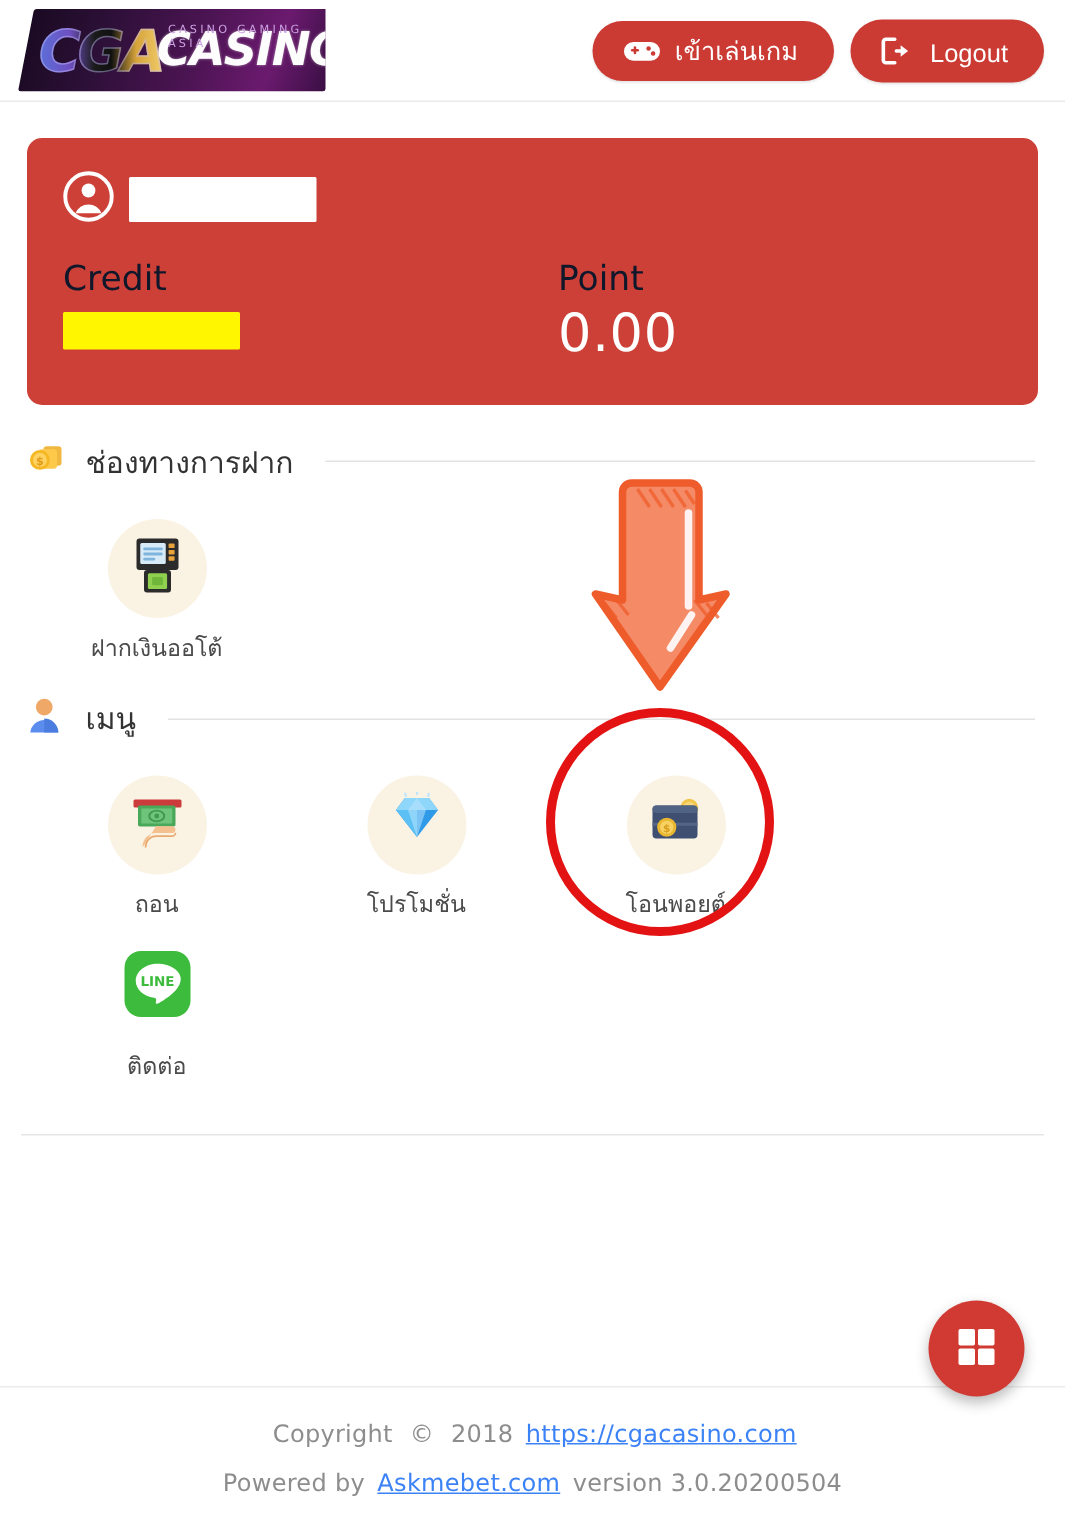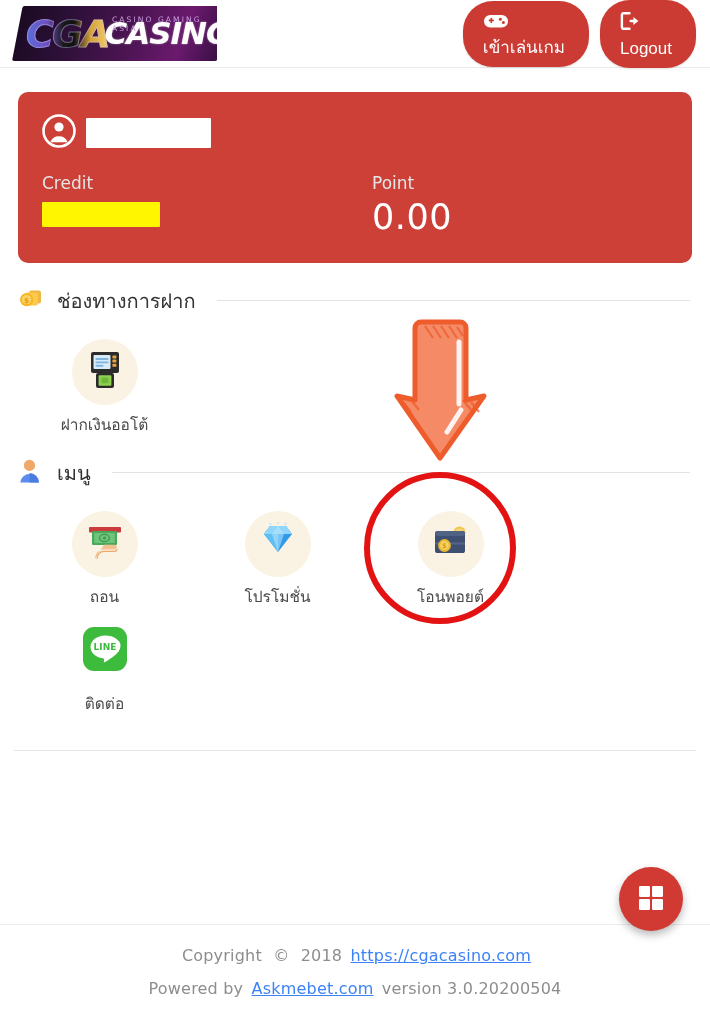--- a/index.html
+++ b/index.html
@@ -60,33 +60,32 @@
     text-shadow: 0 0 2px rgba(255,255,255,.5);
   }
   .logo-tag {
     position: absolute; top: 9px; left: 100px;
     font-size: 7.5px; letter-spacing: 2.1px; font-weight: 400;
     color: #c9a0e0;
   }
 
   .header-actions { display:flex; gap: 11px; align-items:center; }
   .btn-pill {
-    display: flex; align-items: flex-start; gap: 9px;
+    display: flex; align-items: flex-end; gap: 9px;
     background: #cb3a33;
     color: #fff;
     border: none;
     border-radius: 30px;
     padding: 11px 24px 11px 20px;
     font-size: 17px;
     font-weight: 400;
     cursor: pointer;
     white-space: nowrap;
     line-height: 1;
     box-shadow: 0 1px 2px rgba(0,0,0,.12);
-    flex-direction: column;
   }
   .btn-pill svg { display:block; flex:none; }
 
   
   .page {
     padding: 0 14px;
     position: relative;
   }
 
   .balance-card {
@@ -98,21 +97,21 @@
     min-height: 152px;
     position: relative;
   }
   .user-row { display:flex; align-items:center; gap: 10px; }
   .redacted-name {
     width: 125px; height: 30px; background:#ffffff; border-radius:1px;
   }
   .stats-row { display:flex; margin-top: 22px; }
   .stat-credit { width: 330px; }
   .stat-label {
-    font-size: 17px; font-weight: 400; color: #e5e5e5; line-height: 1.1;
+    font-size: 23px; font-weight: 400; color: #0f172a; line-height: 1.1;
   }
   .redacted-credit {
     margin-top: 9px;
     width: 118px; height: 25px; background:#fff600; border-radius:1px;
   }
   .stat-value {
     margin-top: 4px;
     font-size: 35px; font-weight: 400; letter-spacing: 0.5px; color:#fff;
     line-height: 1.15;
   }

